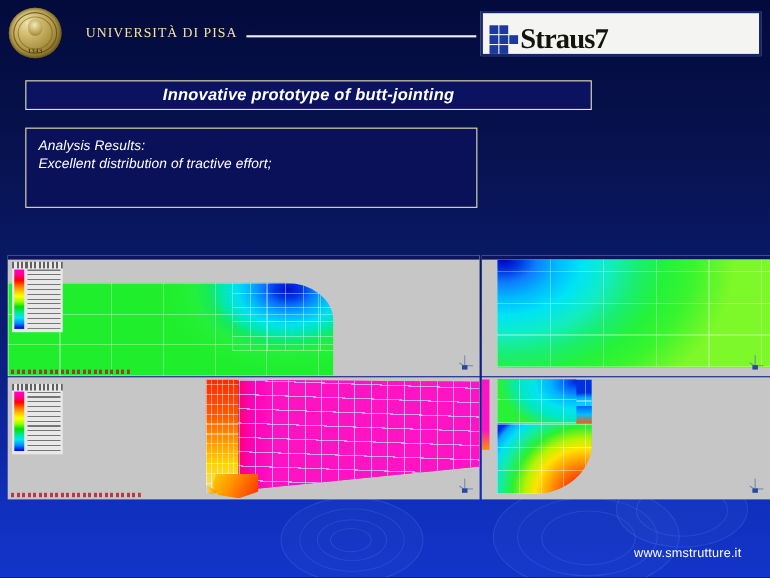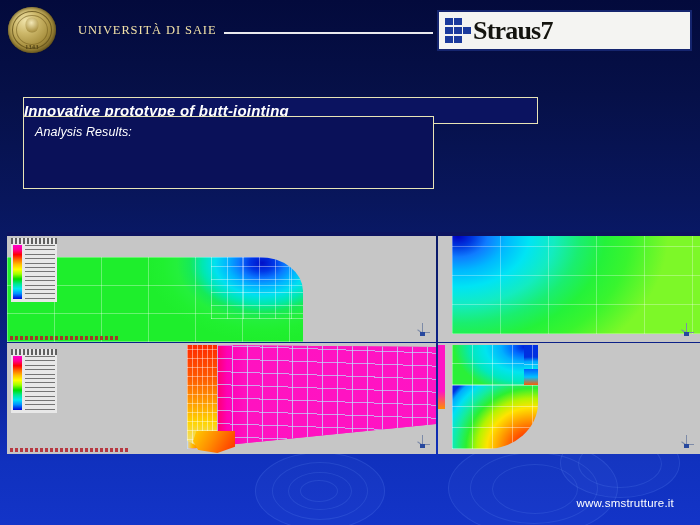--- a/index.html
+++ b/index.html
@@ -62,21 +62,21 @@
   }
   #hline {
     position:absolute; left:224px; top:32px; width:209px; height:2px;
     background:#e9e9ee;
   }
 
   
   #straus {
     position:absolute; left:437px; top:10px; width:255px; height:41px;
     background:#f4f4f2; border:2px solid #15256f;
-    display:flex; align-items:center; overflow:hidden;
+    display:flex; align-items:flex-end; overflow:hidden;
   }
   #straus-grid {
     width:26px; height:26px; margin-left:6px; flex:none;
     display:grid; grid-template-columns:repeat(3,1fr); grid-template-rows:repeat(3,1fr);
     gap:1.5px;
   }
   #straus-grid i { display:block; background:#1b3a9c; }
   #straus-grid i.off { background:transparent; }
   #straus-word {
     font-family:"Liberation Serif", serif;
@@ -89,21 +89,21 @@
     font-size:12.5px; font-weight:bold; letter-spacing:.3px;
     padding:4px 9px 4px 7px; white-space:nowrap;
     box-shadow:inset 0 0 0 1px rgba(255,255,255,.12);
   }
   #saie .small { font-size:10.5px; font-weight:bold; }
 
   
   #title-box {
     position:absolute; left:23px; top:73px; width:515px; height:27px;
     background:#0b1360; border:1.5px solid #e8e4b6;
-    display:flex; align-items:center; margin-top:24px;
+    display:flex; align-items:center; justify-content:center;
   }
   #title-text {
     color:#ffffff; font-size:15px; font-weight:bold; font-style:italic;
     letter-spacing:.2px; white-space:nowrap;
   }
 
   
   #results-box {
     position:absolute; left:23px; top:116px; width:411px; height:73px;
     background:#0a1159; border:1.5px solid #e8e4b6;
@@ -321,21 +321,21 @@
 
   <div id="header">
 
     <div id="seal">
       <span class="ring"></span>
       <span class="ring2"></span>
       <span class="fig"></span>
       <span class="date">1343</span>
     </div>
 
-    <div id="uni-name">UNIVERSITÀ DI SAIE</div>
+    <div id="uni-name">UNIVERSITÀ DI PISA</div>
     <div id="hline"></div>
 
     <div id="straus">
       <div id="straus-grid">
         <i></i>
           <i></i>
           <i class="off"></i>
         <i></i>
           <i></i>
           <i></i>
@@ -346,20 +346,21 @@
       <div id="straus-word">Straus7</div>
     </div>
   </div>
 
   <div id="title-box">
     <span id="title-text">Innovative prototype of butt-jointing</span>
   </div>
 
   <div id="results-box">
     <div class="line">Analysis Results:</div>
+    <div class="line">Excellent distribution of tractive effort;</div>
   </div>
 
   <div id="fea">
 
     <div class="quad" id="q-tl">
       <div class="topstrip"></div>
       <div id="tl-body">
         <div class="mesh"></div>
         <div class="mesh2"></div>
       </div>

